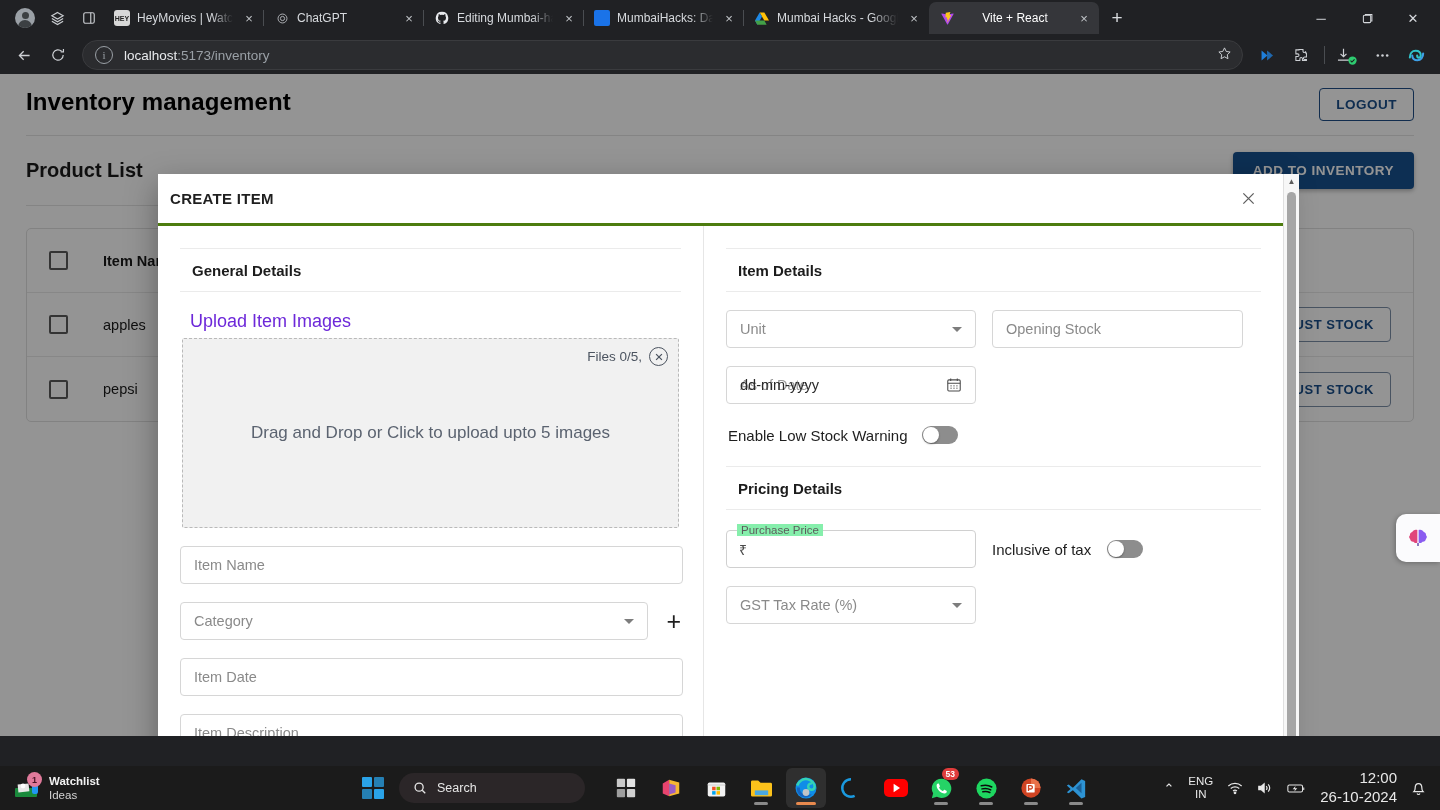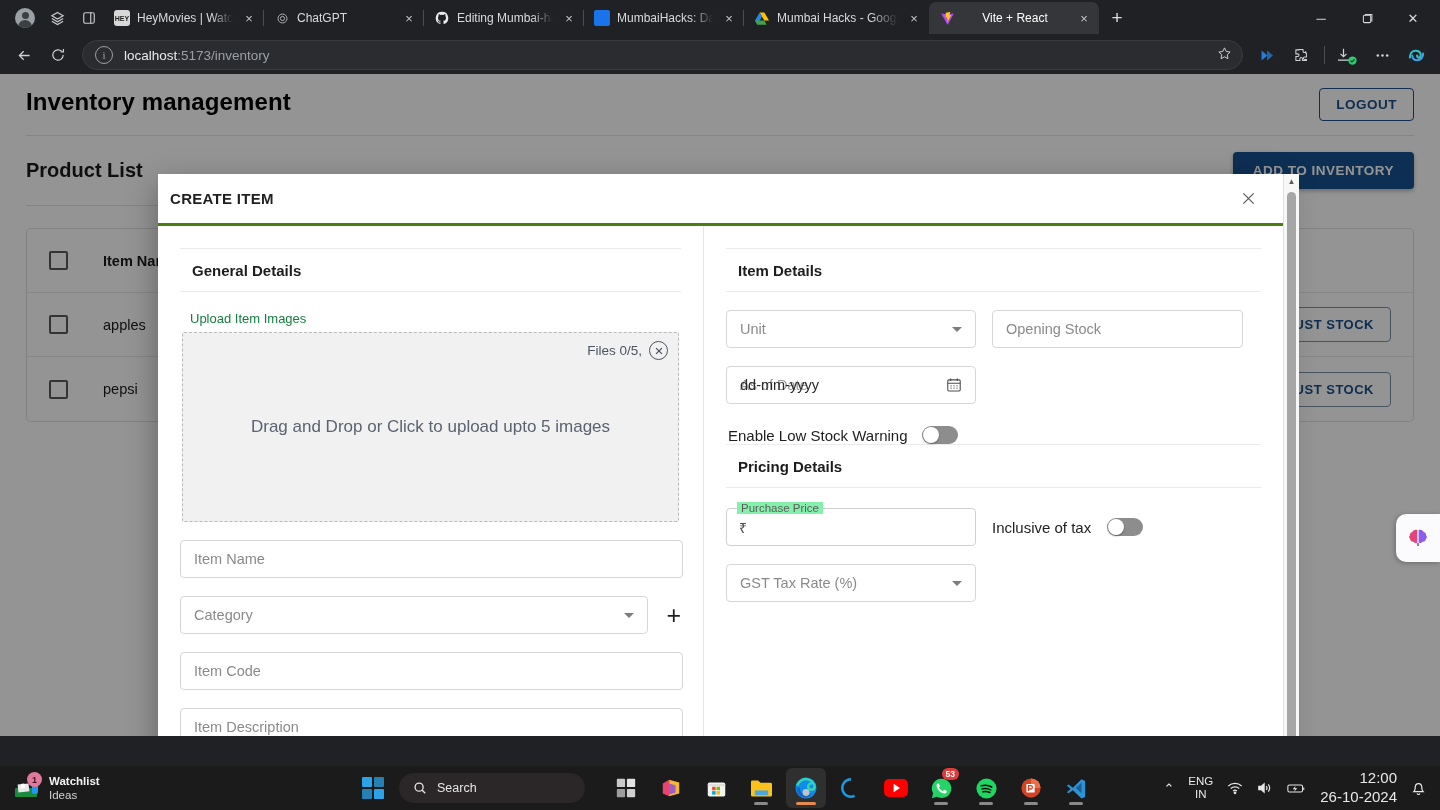--- a/index.html
+++ b/index.html
@@ -168,21 +168,21 @@
   .modal-body { flex: 1; display: flex; overflow: hidden; }
   .col {
     padding: 22px 22px 0 22px; overflow: hidden;
   }
   .col.left { width: 546px; border-right: 1px solid #e6e6e6; }
   .col.right { flex: 1; }
   .sec-title {
     font-size: 15px; font-weight: 700; color: #1c1c1c; padding: 13px 0 12px 12px;
     border-top: 1px solid #ebebeb; border-bottom: 1px solid #ebebeb;
   }
-  .field-label { font-size: 13px; color: #15803d; margin: 19px 0 6px 10px; }
+  .field-label { font-size: 18px; color: #6d28d9; margin: 19px 0 6px 10px; }
 
   .dropzone {
     border: 1.5px dashed #b9b9b9; background: #f1f1f1; height: 190px;
     margin: 0 2px; position: relative; border-radius: 2px;
     display: flex; align-items: center; justify-content: center;
   }
   .dz-top {
     position: absolute; top: 8px; right: 10px; display: flex; align-items: center;
     gap: 7px; font-size: 13.5px; color: #4c5460;
   }
@@ -226,21 +226,21 @@
   .toggle-label { font-size: 15px; color: #1e1e1e; }
   .switch {
     width: 36px; height: 18px; border-radius: 9px; background: #8d8d8d; position: relative;
     flex: none;
   }
   .switch .knob {
     position: absolute; left: 1px; top: 1px; width: 16px; height: 16px;
     border-radius: 50%; background: #fff; box-shadow: 0 1px 2px rgba(0,0,0,.35);
   }
 
-  .sec-title.pricing { }
+  .sec-title.pricing { margin-top: 22px; }
 
   .price-wrap { display: flex; align-items: center; gap: 16px; margin-top: 20px; }
   .outlined {
     width: 250px; height: 38px; border: 1px solid #d0d0d0; border-radius: 4px;
     position: relative; display: flex; align-items: center; padding: 0 12px;
   }
   .outlined .float-label {
     position: absolute; top: -7px; left: 10px; background: #86efac; padding: 0 4px;
     font-size: 11.5px; color: #5c5c5c;
   }
@@ -524,21 +524,21 @@
           <div class="inp wide">Item Name</div>
 
           <div class="cat-row">
             <div class="inp">
               <span>Category</span>
               <span class="caret"></span>
             </div>
             <div class="plus-btn">+</div>
           </div>
 
-          <div class="inp wide">Item Code</div>
+          <div class="inp wide">Item Date</div>
           <div class="inp wide">Item Description</div>
         </div>
 
         <div class="col right">
           <div class="sec-title">Item Details</div>
 
           <div class="r2">
             <div class="inp unit">
               <span>Unit</span>
               <span class="caret"></span>

